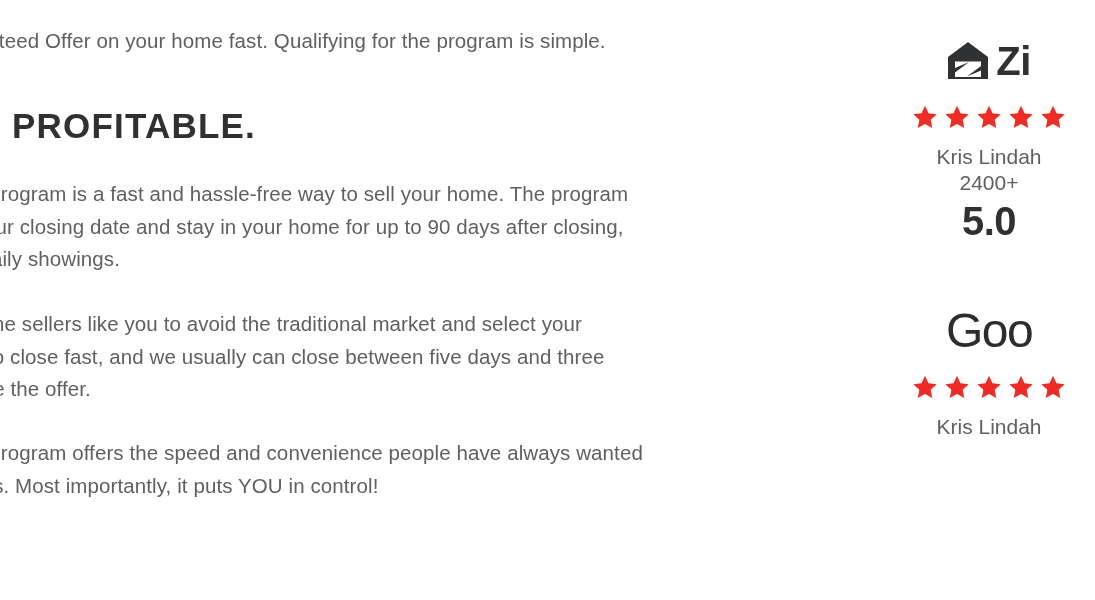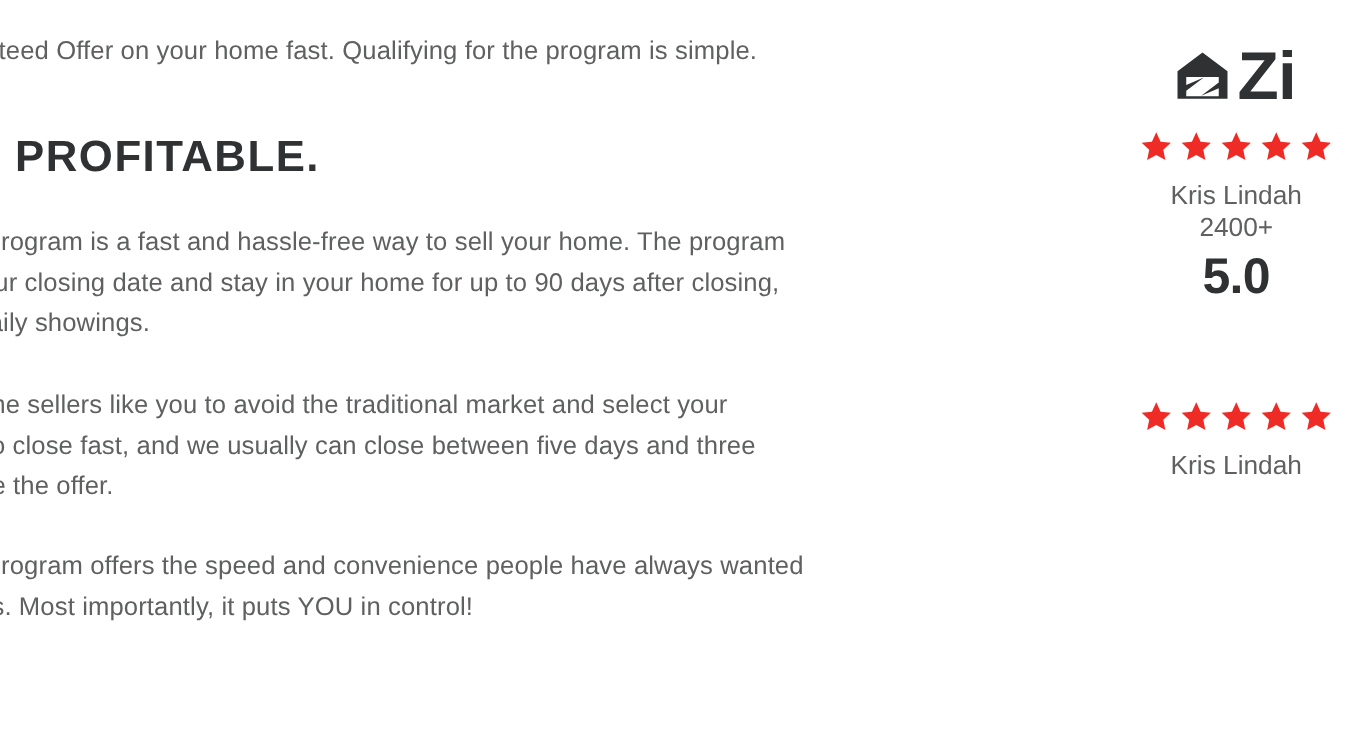--- a/index.html
+++ b/index.html
@@ -103,21 +103,21 @@
     display: flex;
     align-items: center;
     justify-content: center;
     gap: 7px;
     overflow: hidden;
   }
 
   .zillow-mark { flex: 0 0 auto; display: block; }
 
   .logo-word {
-    font-size: 54px;
+    font-size: 40px;
     font-weight: 700;
     color: #2f3133;
     letter-spacing: -.5px;
     line-height: 1;
     white-space: nowrap;
   }
   .logo-word.google {
     font-size: 48px;
     font-weight: 400;
     letter-spacing: -1.5px;
@@ -218,20 +218,23 @@
           </svg>
       </div>
 
       <div class="badge-name">Kris Lindah</div>
       <div class="badge-count">2400+</div>
       <div class="badge-score">5.0</div>
     </div>
 
     <div class="badge" id="badge-google">
 
+      <div class="badge-logo">
+        <span class="logo-word google">Goo</span>
+      </div>
 
       <div class="stars">
         <svg class="star" width="28" height="27" viewBox="0 0 24 24">
             <path fill="#ee2b24" d="M12 1.6 L15.1 8.3 L22.4 9.1 L17 14.1 L18.5 21.4 L12 17.7 L5.5 21.4 L7 14.1 L1.6 9.1 L8.9 8.3 Z"></path>
           </svg>
         <svg class="star" width="28" height="27" viewBox="0 0 24 24">
             <path fill="#ee2b24" d="M12 1.6 L15.1 8.3 L22.4 9.1 L17 14.1 L18.5 21.4 L12 17.7 L5.5 21.4 L7 14.1 L1.6 9.1 L8.9 8.3 Z"></path>
           </svg>
         <svg class="star" width="28" height="27" viewBox="0 0 24 24">
             <path fill="#ee2b24" d="M12 1.6 L15.1 8.3 L22.4 9.1 L17 14.1 L18.5 21.4 L12 17.7 L5.5 21.4 L7 14.1 L1.6 9.1 L8.9 8.3 Z"></path>

